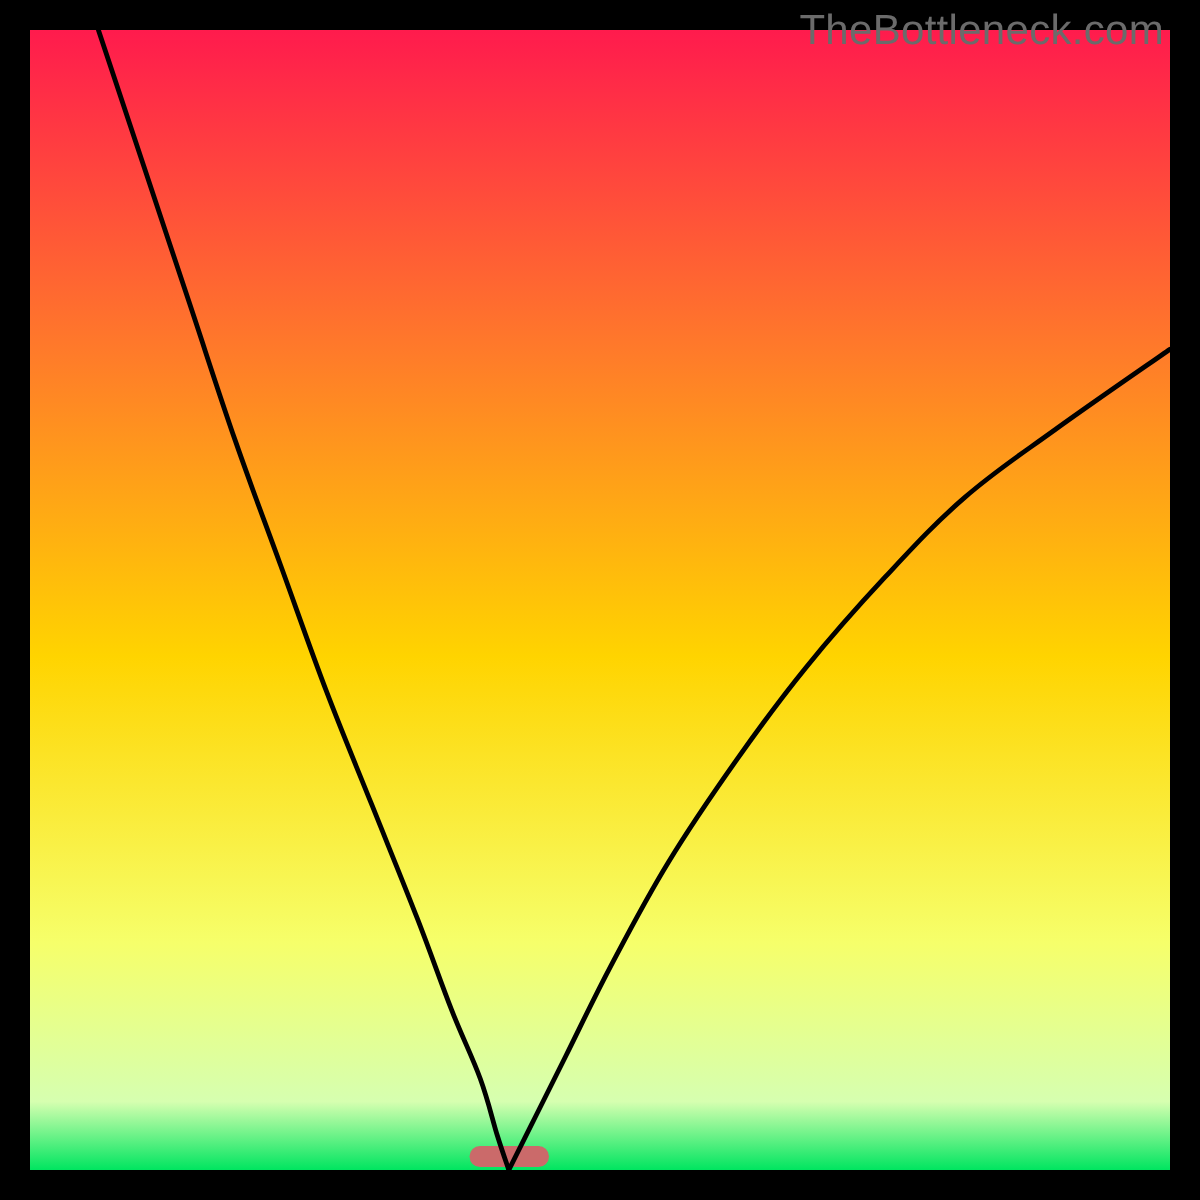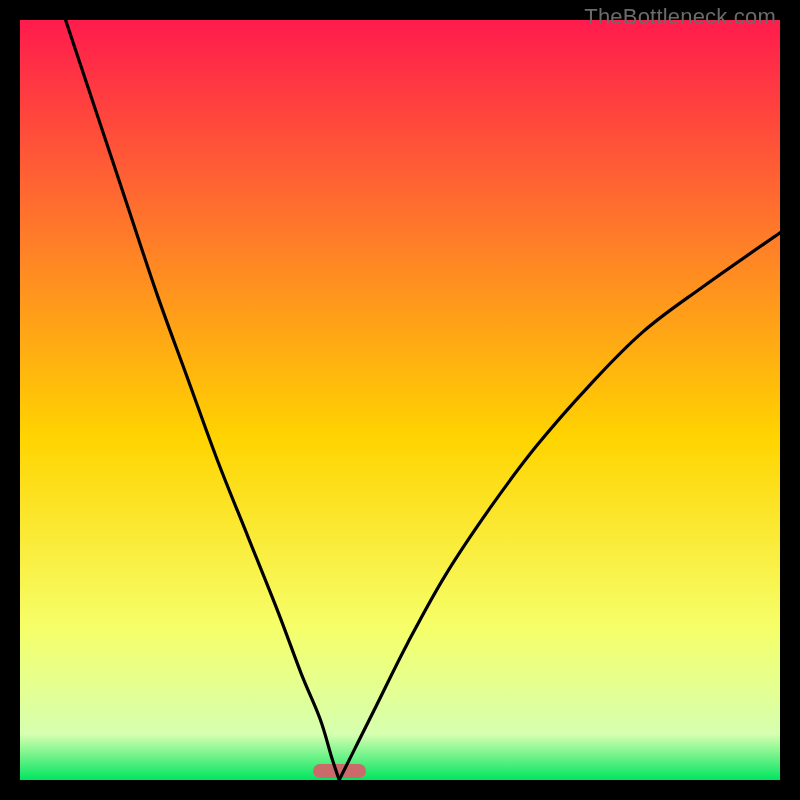--- a/index.html
+++ b/index.html
@@ -24,21 +24,21 @@
     left: 0;
     top: 0;
     width: 100%;
     height: 100%;
   }
   .watermark {
     position: absolute;
     top: 4px;
     right: 24px;
     color: #6b6b6b;
-    font-size: 22px;
+    font-size: 28px;
     letter-spacing: 0.2px;
     font-weight: 400;
   }
   .curve-svg {
     position: absolute;
     left: 20px;
     top: 20px;
     width: 760px;
     height: 760px;
   }

